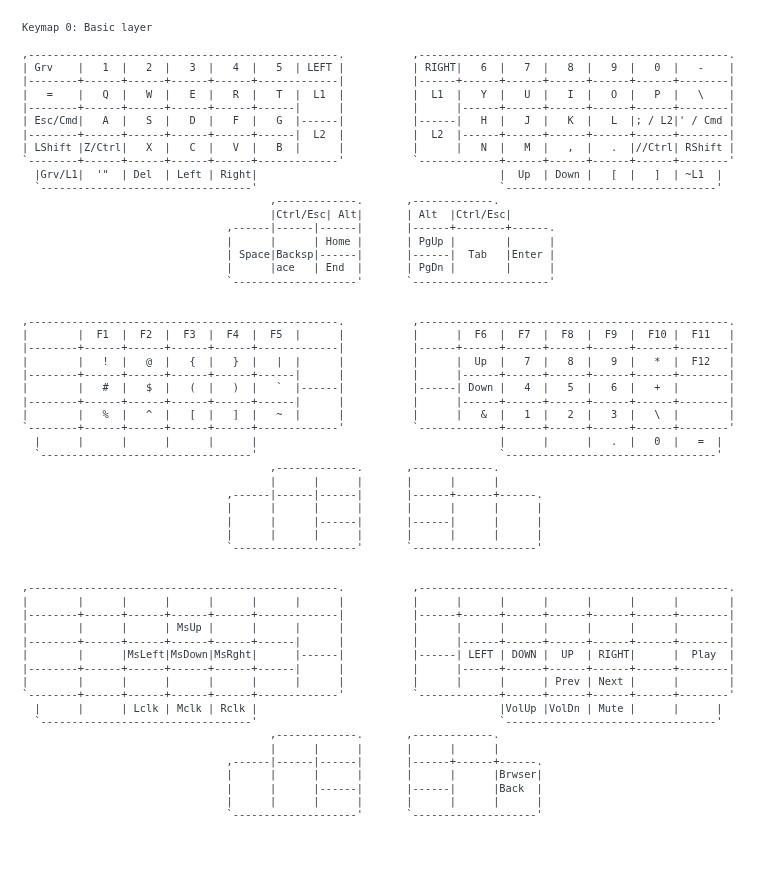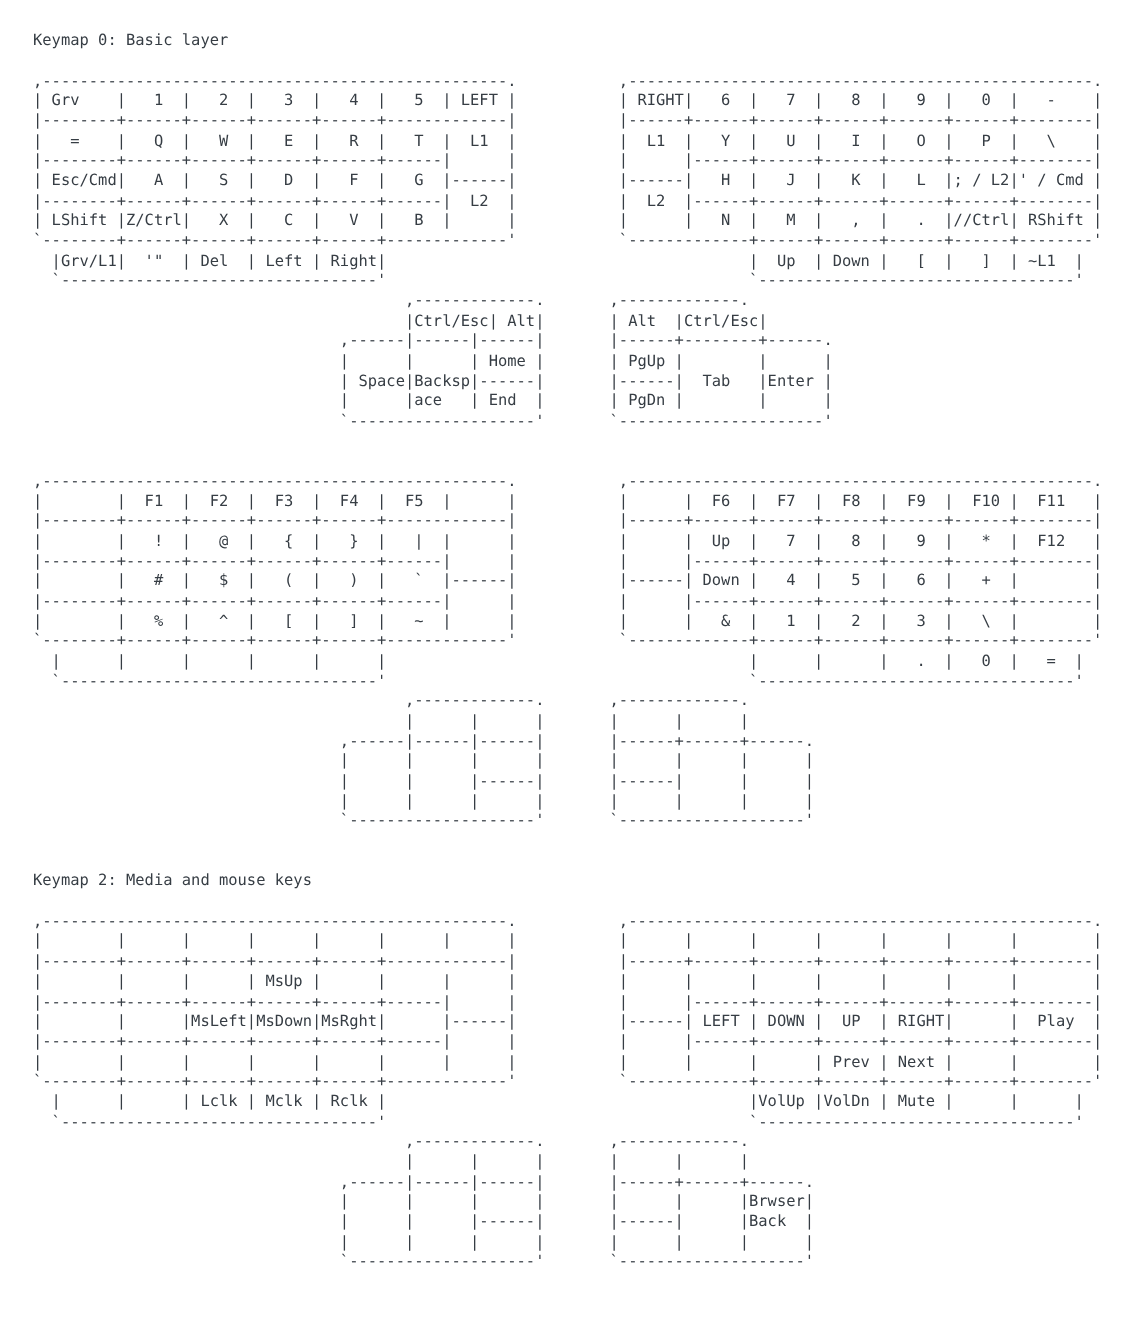--- a/index.html
+++ b/index.html
@@ -77,21 +77,20 @@
                                         ,-------------.       ,-------------.
                                         |      |      |       |      |      |
                                  ,------|------|------|       |------+------+------.
                                  |      |      |      |       |      |      |      |
                                  |      |      |------|       |------|      |      |
                                  |      |      |      |       |      |      |      |
                                  `--------------------'       `--------------------'</pre>
   </section>
 
   <section class="keymap-section">
-    <div class="sec-title">Keymap 2: Media and mouse keys</div>
     <pre class="art">,--------------------------------------------------.           ,--------------------------------------------------.
 |        |      |      |      |      |      |      |           |      |      |      |      |      |      |        |
 |--------+------+------+------+------+-------------|           |------+------+------+------+------+------+--------|
 |        |      |      | MsUp |      |      |      |           |      |      |      |      |      |      |        |
 |--------+------+------+------+------+------|      |           |      |------+------+------+------+------+--------|
 |        |      |MsLeft|MsDown|MsRght|      |------|           |------| LEFT | DOWN |  UP  | RIGHT|      |  Play  |
 |--------+------+------+------+------+------|      |           |      |------+------+------+------+------+--------|
 |        |      |      |      |      |      |      |           |      |      |      | Prev | Next |      |        |
 `--------+------+------+------+------+-------------'           `-------------+------+------+------+------+--------'
   |      |      | Lclk | Mclk | Rclk |                                       |VolUp |VolDn | Mute |      |      |

